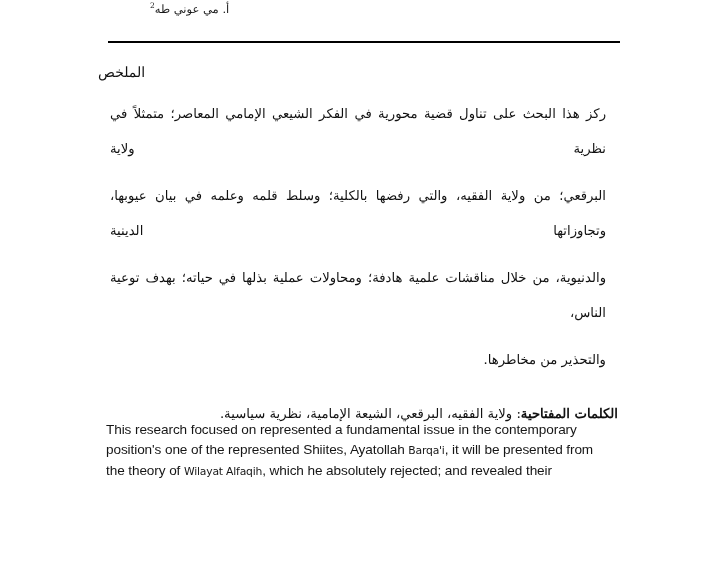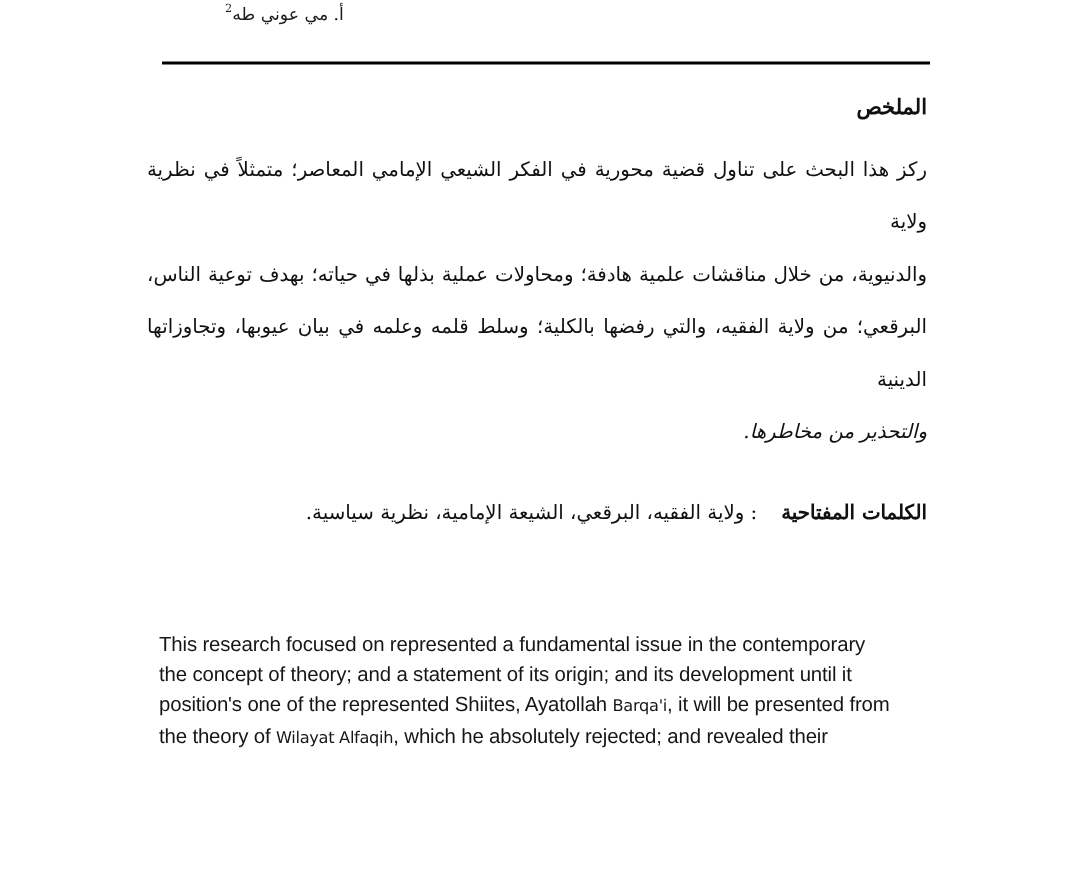--- a/index.html
+++ b/index.html
@@ -65,54 +65,52 @@
     direction: rtl;
     text-align: right;
     unicode-bidi: isolate;
     font-family: "DejaVu Serif", "Liberation Serif", serif;
     color: #111111;
   }
 
   .ar-heading {
     font-size: 14px;
     line-height: 20px;
-    text-align: right;
+    text-align: left;
     margin: 0 0 14px 0;
-    font-weight: 700;
+    font-weight: 400;
   }
 
   .ar-line {
     font-size: 13.2px;
     line-height: 35px;
-    margin: 0;
+    margin: 12px;
     text-align: right;
     white-space: nowrap;
   }
   .ar-line.justified {
     text-align: justify;
     text-align-last: justify;
     white-space: normal;
   }
   .ar-line.last-line {
     text-align: right;
     text-align-last: right;
     white-space: nowrap;
-    font-style: italic;
   }
 
   .ar-keywords {
     font-size: 13.2px;
     line-height: 30px;
     margin: 22px 0 0 0;
     text-align: right;
     white-space: nowrap;
   }
   .ar-keywords .kw-label {
     font-weight: 700;
-    margin-left: 16px;
   }
 
   
   .en-block {
     position: absolute;
     left: 106px;
     top: 420px;
     width: 520px;
     direction: ltr;
     text-align: left;
@@ -152,29 +150,28 @@
   <div class="running-header">
     <span>أ. مي عوني طه</span><span class="fn-marker">2</span>
   </div>
 
   <div class="header-rule"></div>
 
   <div class="ar-block">
     <div class="ar-heading">الملخص</div>
 
     <p class="ar-line justified">ركز هذا البحث على تناول قضية محورية في الفكر الشيعي الإمامي المعاصر؛ متمثلاً في نظرية ولاية</p>
+    <p class="ar-line justified">البرقعي؛ من ولاية الفقيه، والتي رفضها بالكلية؛ وسلط قلمه وعلمه في بيان عيوبها، وتجاوزاتها الدينية</p>
     <p class="ar-line justified">والدنيوية، من خلال مناقشات علمية هادفة؛ ومحاولات عملية بذلها في حياته؛ بهدف توعية الناس،</p>
-    <p class="ar-line justified">البرقعي؛ من ولاية الفقيه، والتي رفضها بالكلية؛ وسلط قلمه وعلمه في بيان عيوبها، وتجاوزاتها الدينية</p>
     <p class="ar-line last-line">والتحذير من مخاطرها.</p>
 
     <p class="ar-keywords"><span class="kw-label">الكلمات المفتاحية</span><span>: </span><span>ولاية الفقيه، البرقعي، الشيعة الإمامية، نظرية سياسية.</span></p>
   </div>
 
   <div class="en-block">
     <div>
         <p class="en-line"><span>This research focused on represented a fundamental issue in the contemporary</span></p>
-        <p class="en-line"><span>the concept of theory; and a statement of its origin; and its development until it</span></p>
         <p class="en-line"><span>position's one of the represented Shiites, Ayatollah </span><span class="translit">Barqa'i</span><span>, it will be presented from</span></p>
         <p class="en-line"><span>the theory of </span><span class="translit">Wilayat Alfaqih</span><span>, which he absolutely rejected; and revealed their</span></p>
       </div>
   </div>
 
 </div>
 
 </body></html>

